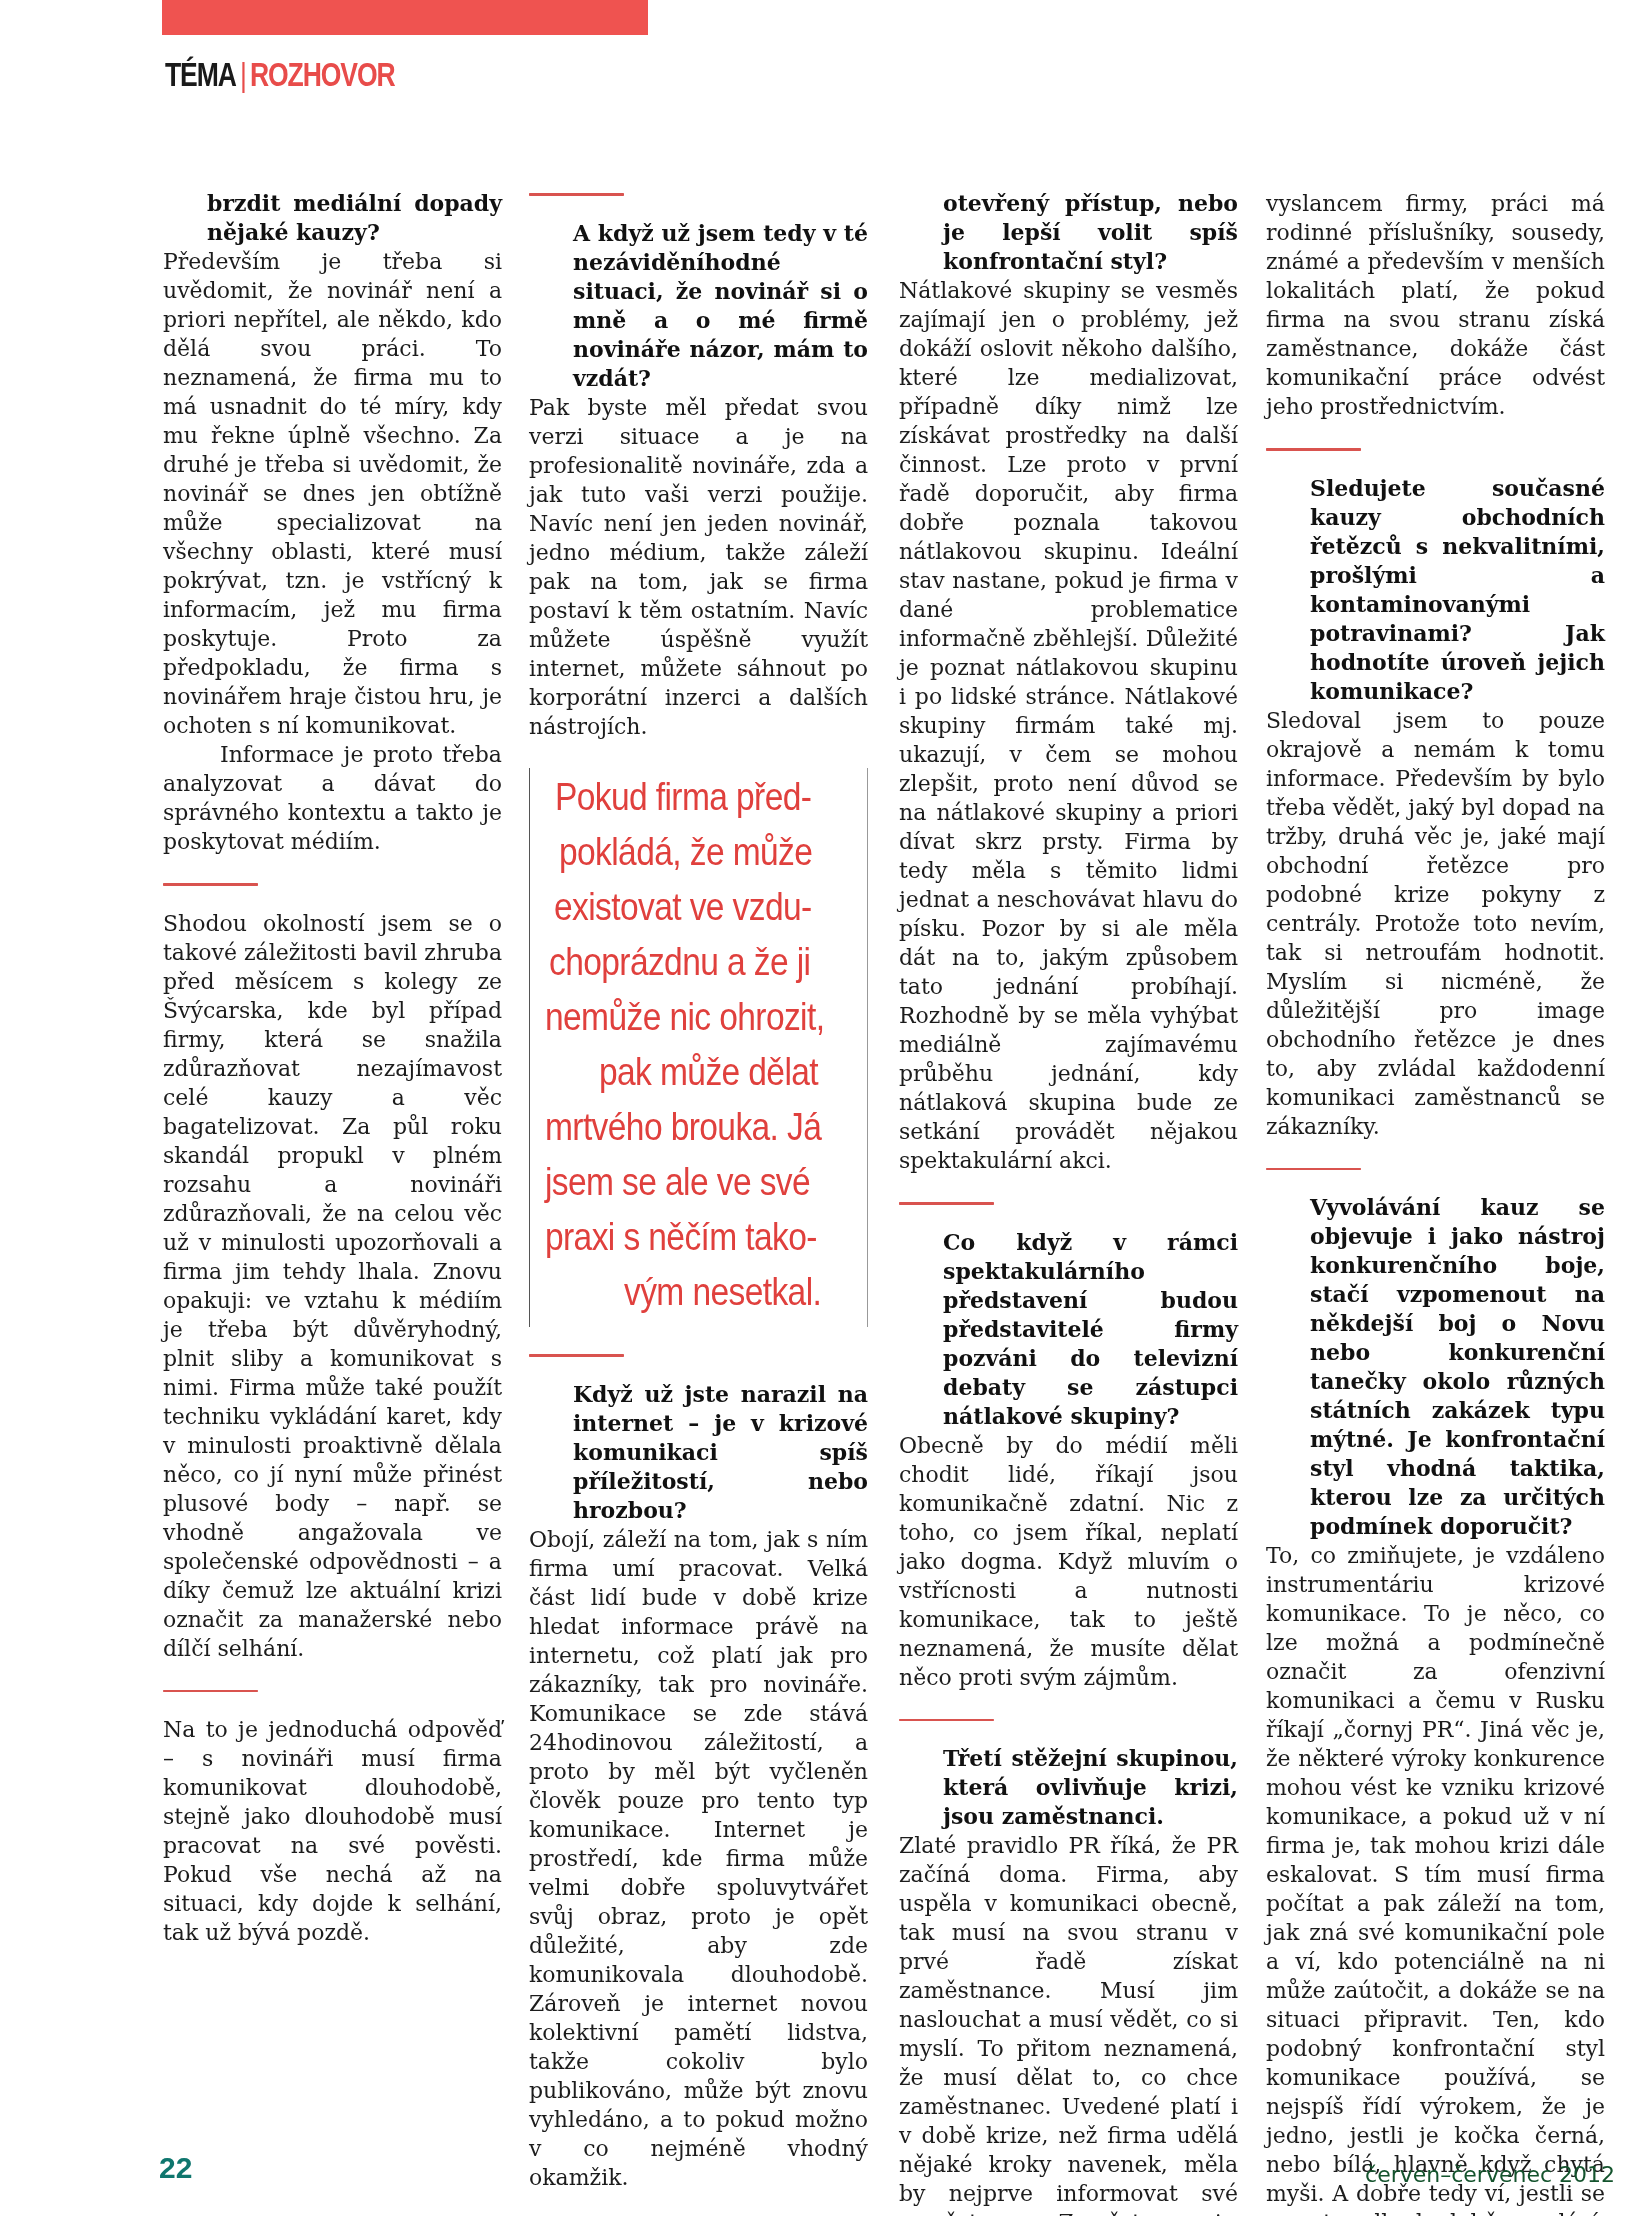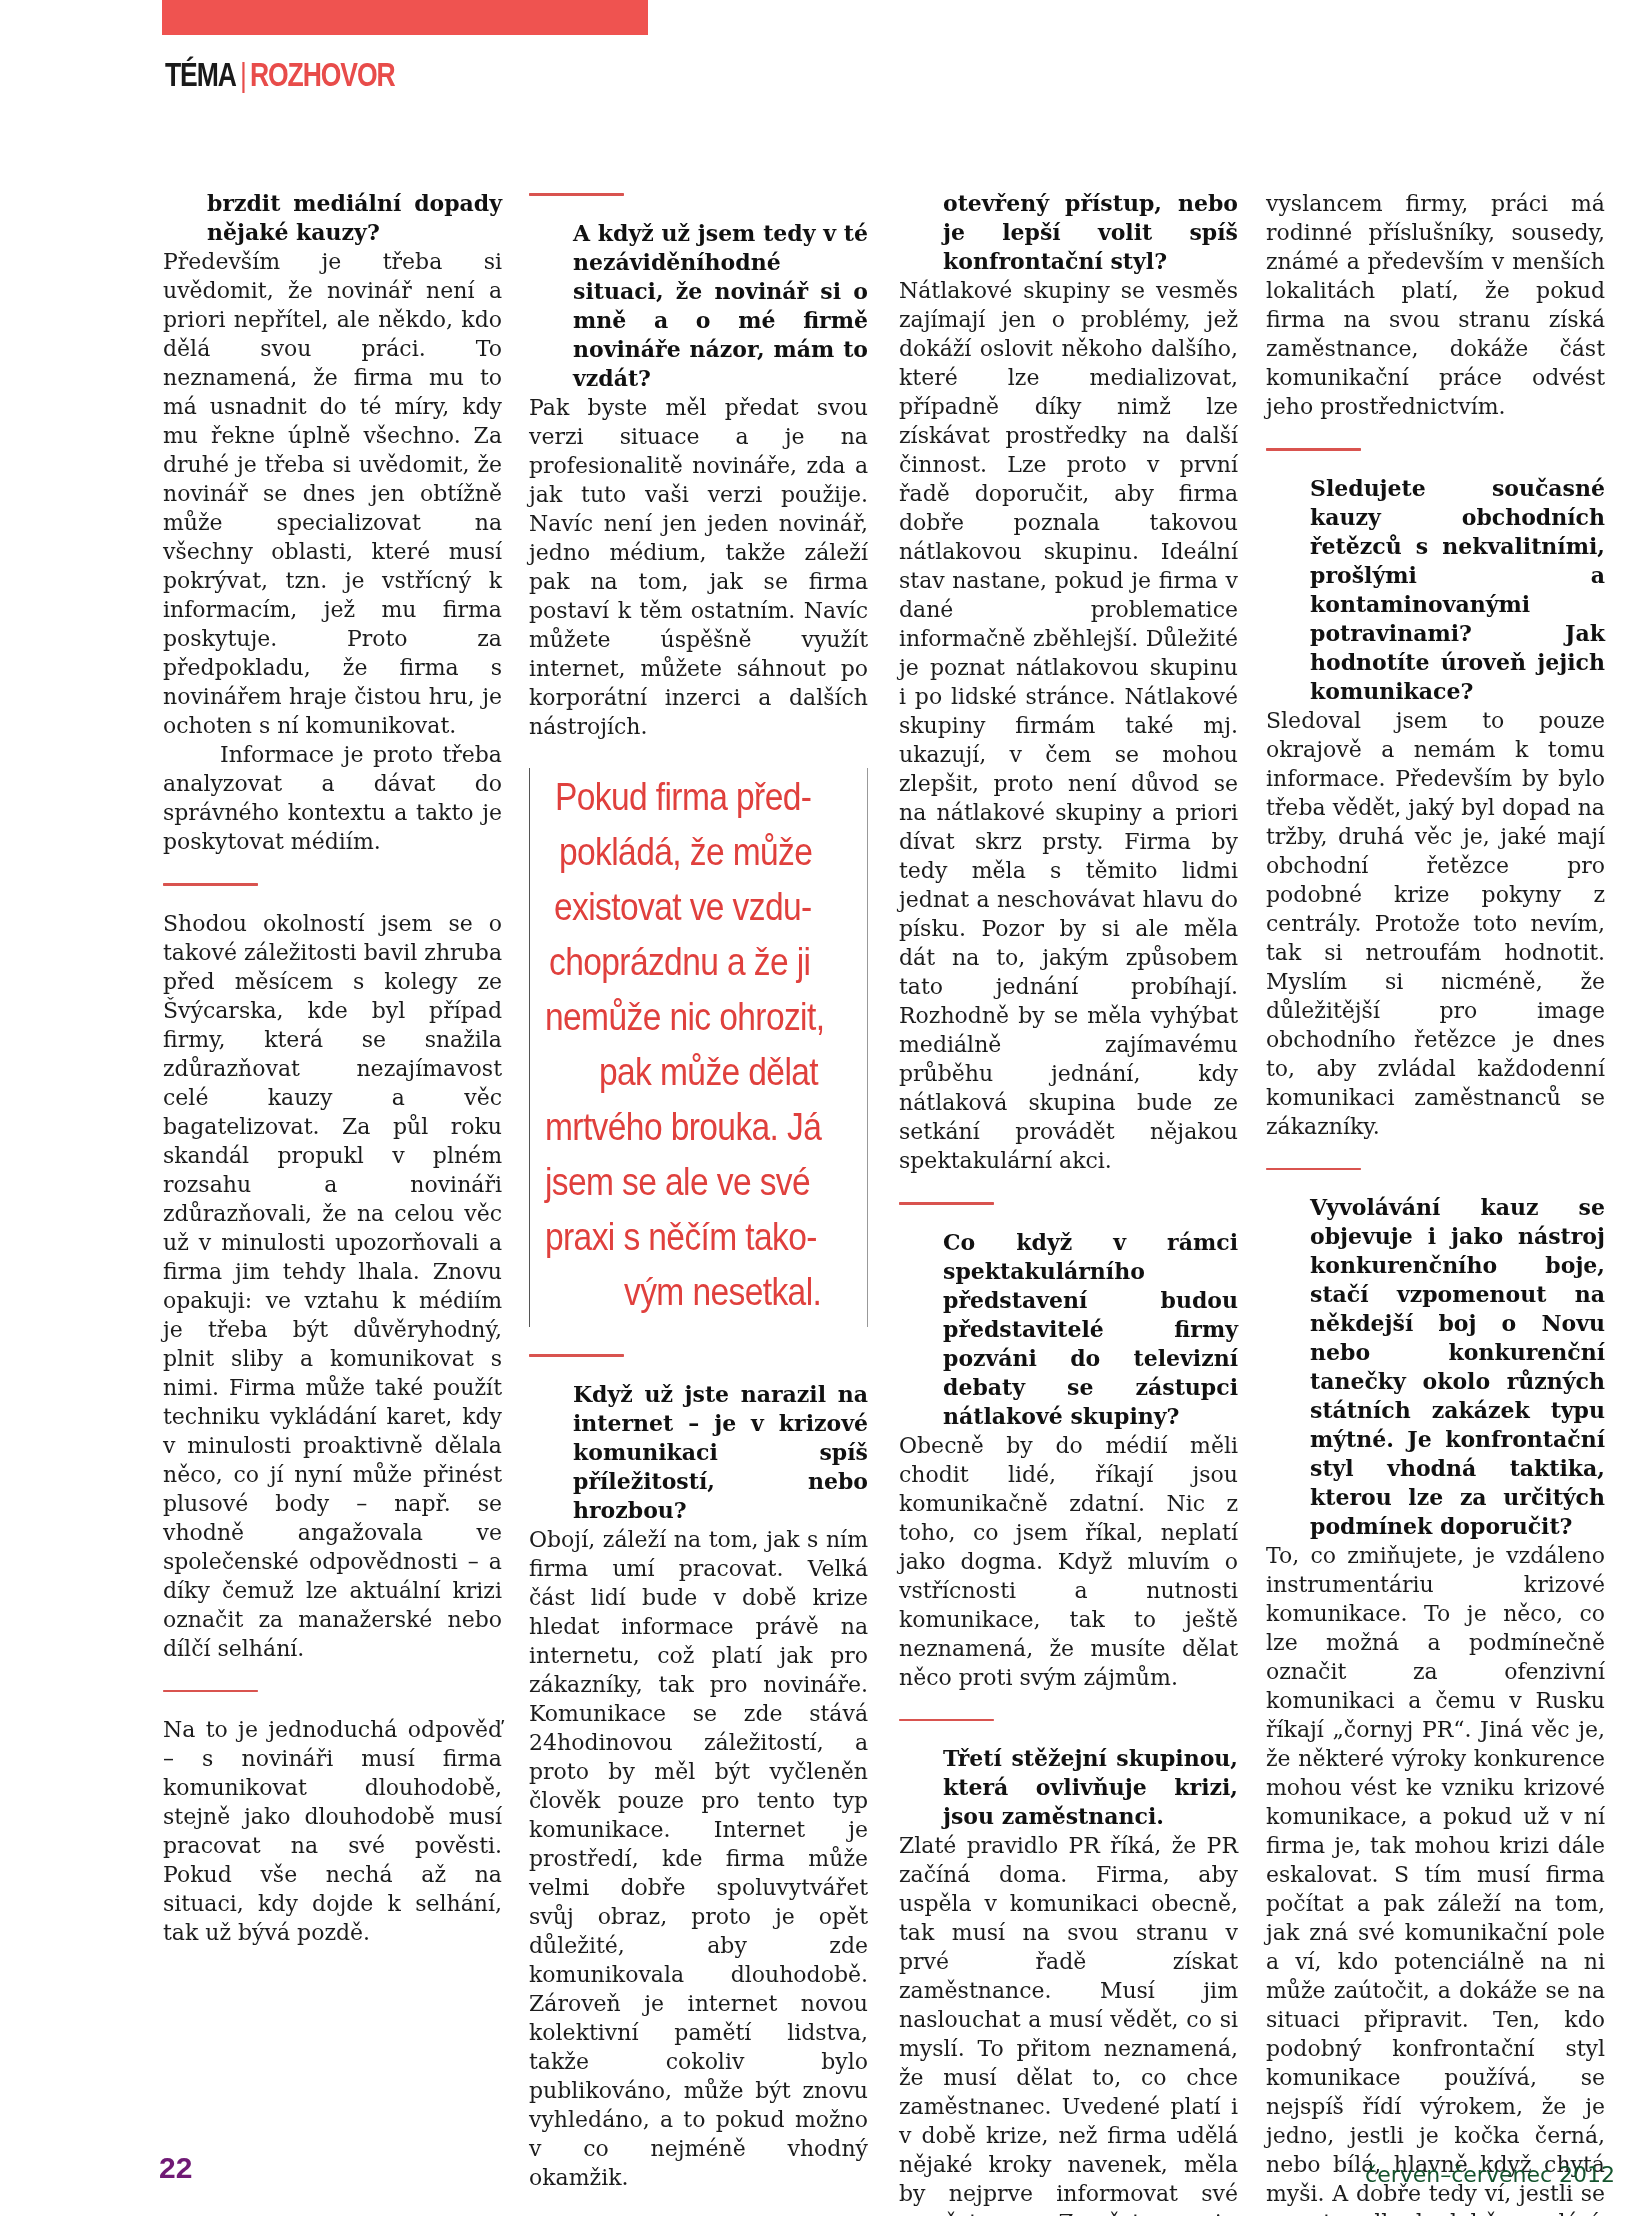--- a/index.html
+++ b/index.html
@@ -21,21 +21,21 @@
   .c1 { left: 163px; } .c2 { left: 529px; } .c3 { left: 899px; } .c4 { left: 1266px; }
   .pullquote { margin: 27px 0 27px 0; border-left: 1.4px solid #555; border-right: 1.4px solid #999;
                padding: 1.4px 13.6px 8.1px 15px; font-family: "Liberation Sans", sans-serif; color: #e0403d;
                font-size: 39px; line-height: 55px; text-align: right; letter-spacing: -0.7px; }
   .pullquote span { display: inline-block; transform: scaleX(0.86); transform-origin: left center; white-space: nowrap; }
   .end-mark { display: inline-block; width: 13.6px; height: 13.6px; border-radius: 50%; border: 1.4px solid #b55;
               position: relative; vertical-align: -1.4px; margin-left: 5.4px; }
   .end-mark::after { content: ""; position: absolute; left: 2.7px; top: 2.7px; width: 8.1px; height: 8.1px;
                      border-radius: 50%; background: #ef5350; }
   .page-num { position: absolute; left: 159px; top: 2151px; font-family: "Liberation Sans", sans-serif;
-              font-weight: bold; font-size: 30px; color: #701a75; }
+              font-weight: bold; font-size: 30px; color: #0f766e; }
   .issue { position: absolute; right: 35px; top: 2162px; font-family: "DejaVu Sans", sans-serif;
            font-size: 22px; color: #14532d; text-align: center; }
 </style>
 </head>
 <body>
 
 <div class="topbar"></div>
 
 <div class="section-head">
   <span class="k1">TÉMA</span><span class="sep">|</span><span class="k2">ROZHOVOR</span>

